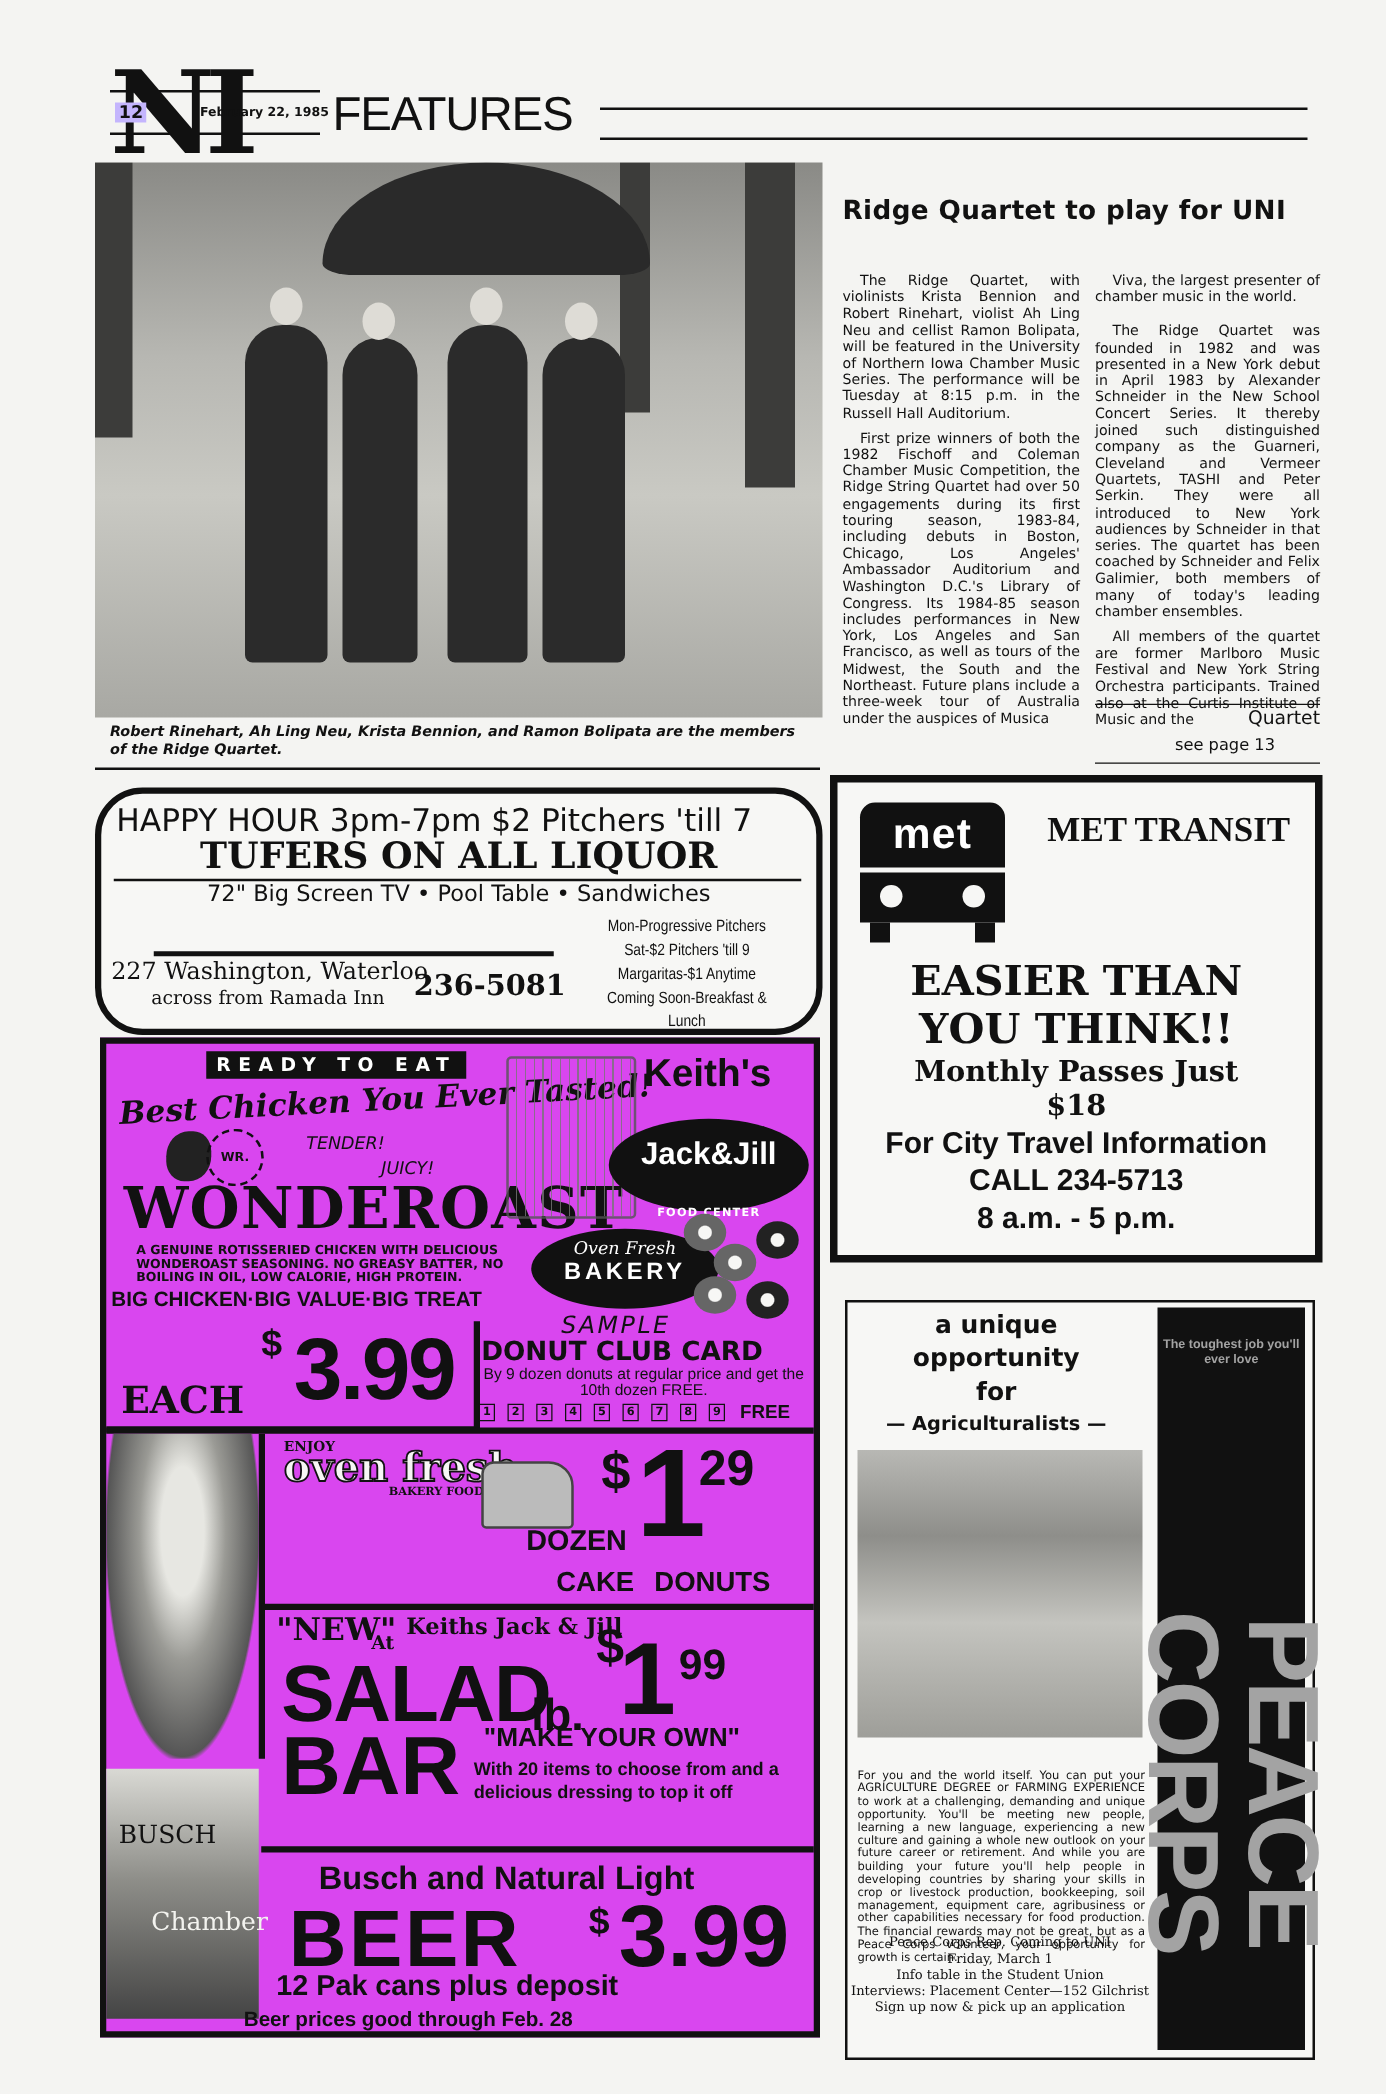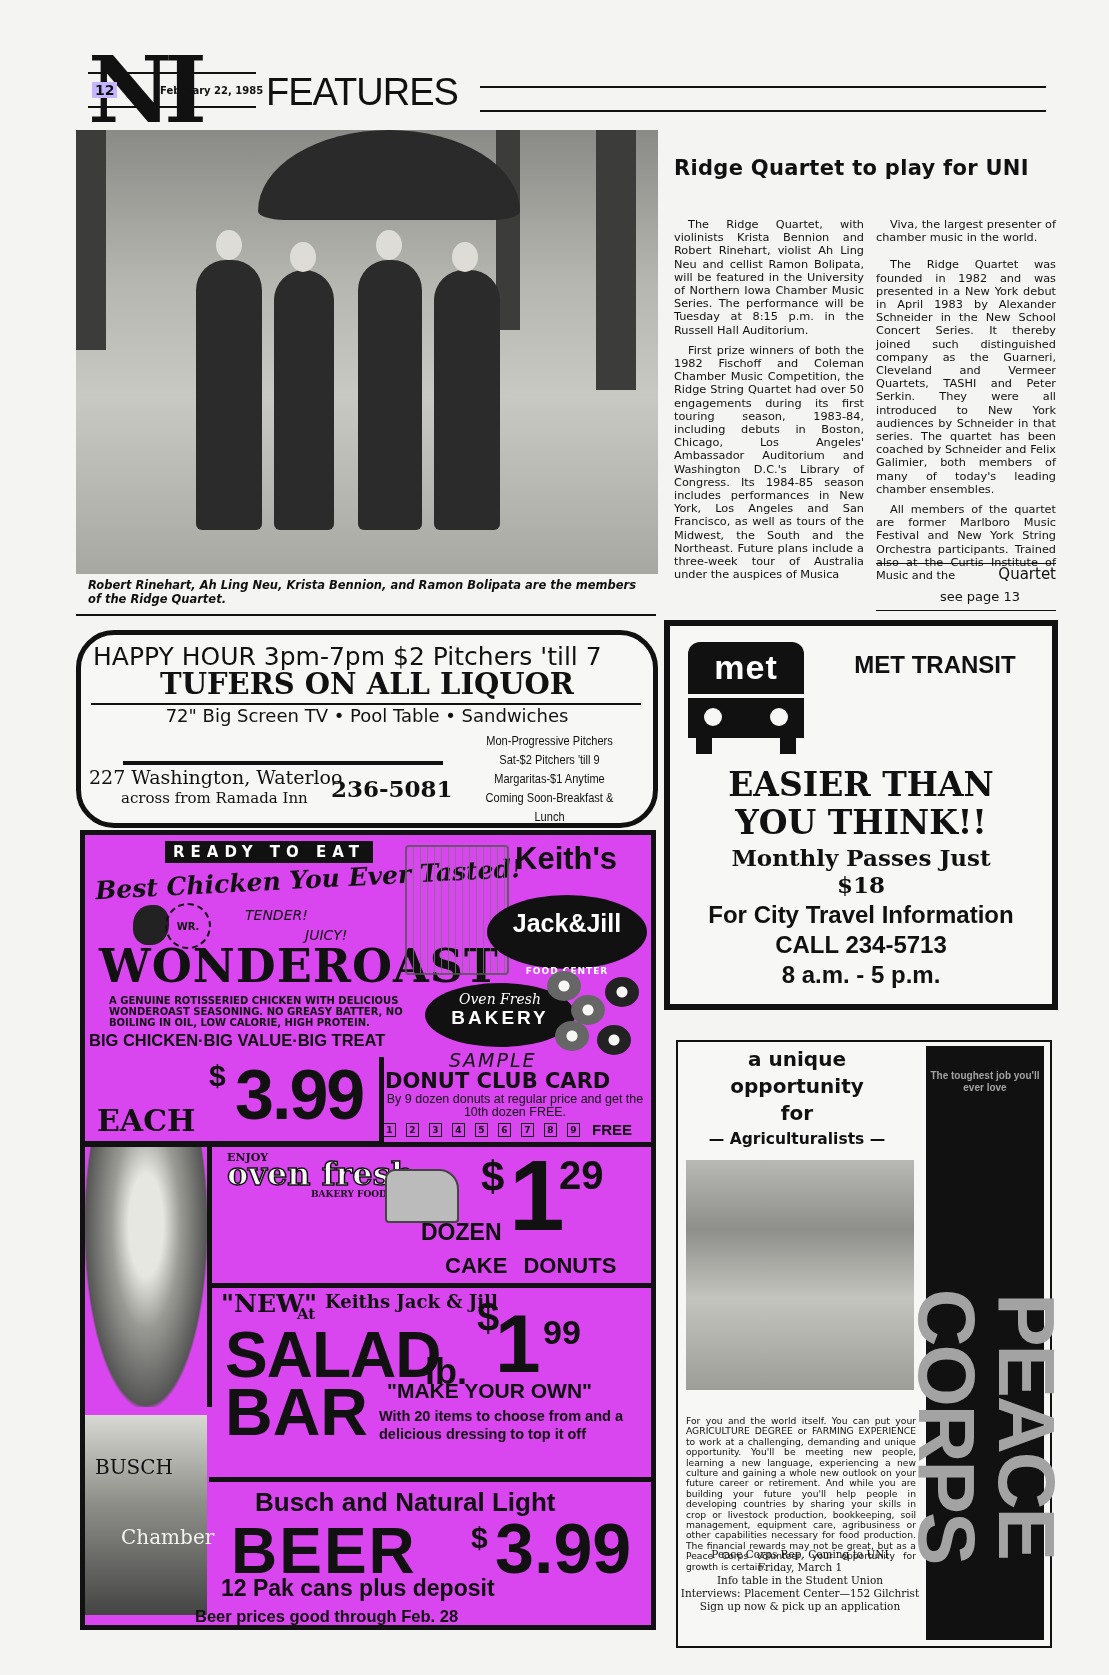--- a/index.html
+++ b/index.html
@@ -99,21 +99,21 @@
   .k-d399 { position:absolute; left:386px; top:686px; font-family:"Liberation Sans", sans-serif; font-weight:bold; font-size:30px; }
   .k-399 { position:absolute; left:410px; top:674px; font-family:"Liberation Sans", sans-serif; font-weight:bold; font-size:70px; line-height:80px; }
   .k-12pak { position:absolute; left:136px; top:740px; font-family:"Liberation Sans", sans-serif; font-weight:bold; font-size:23px; }
   .k-good { position:absolute; left:110px; top:772px; font-family:"Liberation Sans", sans-serif; font-weight:bold; font-size:16.5px; }
   
   .met { left:664px; top:620px; width:382px; height:378px; border:6px solid #111; background:#f7f7f5; }
   .met .logo { position:absolute; left:18px; top:16px; width:116px; height:52px; background:#111; border-radius:12px 12px 0 0; color:#fff; font-family:"Liberation Sans", sans-serif; font-weight:bold; font-size:34px; text-align:center; line-height:50px; letter-spacing:1px; }
   .met .bus { position:absolute; left:18px; top:72px; width:116px; height:40px; background:#111; }
   .met .bus .w { position:absolute; top:10px; width:18px; height:18px; background:#f7f7f5; border-radius:50%; }
   .met .leg { position:absolute; top:112px; width:16px; height:16px; background:#111; }
-  .met .t1 { position:absolute; left:150px; top:22px; width:230px; text-align:center; font-family:Liberation Sans, sans-serif; font-weight:bold; font-size:24px; line-height:34px; }
+  .met .t1 { position:absolute; left:150px; top:22px; width:230px; text-align:center; font-family:Liberation Serif, serif; font-weight:bold; font-size:28px; line-height:34px; }
   .met .easy { position:absolute; left:0; top:140px; width:382px; text-align:center; font-family:"DejaVu Serif", serif; font-weight:bold; font-size:33px; line-height:38px; }
   .met .monthly { position:absolute; left:0; top:218px; width:382px; text-align:center; font-family:"DejaVu Serif", serif; font-weight:bold; font-size:23px; line-height:27px; }
   .met .city { position:absolute; left:0; top:274px; width:382px; text-align:center; font-family:"Liberation Sans", sans-serif; font-weight:bold; font-size:24px; line-height:30px; }
   
   .pc { left:676px; top:1040px; width:372px; height:604px; border:2px solid #111; background:#f7f7f5; }
   .pc .head { position:absolute; left:0; top:4px; width:238px; text-align:center; font-family:"DejaVu Sans", sans-serif; font-weight:bold; font-size:20px; line-height:27px; }
   .pc .agri { position:absolute; left:0; top:88px; width:238px; text-align:center; font-family:"DejaVu Sans", sans-serif; font-weight:bold; font-size:15.5px; }
   .pc .photo2 { position:absolute; left:8px; top:118px; width:228px; height:230px; background:linear-gradient(180deg,#b8b8b4 0%,#8e8e8a 30%,#c4c4bf 60%,#9e9e99 100%); }
   .pc .body { position:absolute; left:8px; top:374px; width:230px; font-family:"DejaVu Sans", sans-serif; font-size:9.2px; line-height:10.4px; text-align:justify; }
   .pc .rep { position:absolute; left:0; top:506px; width:244px; text-align:center; font-family:"DejaVu Serif", serif; font-size:10.5px; line-height:13px; }

